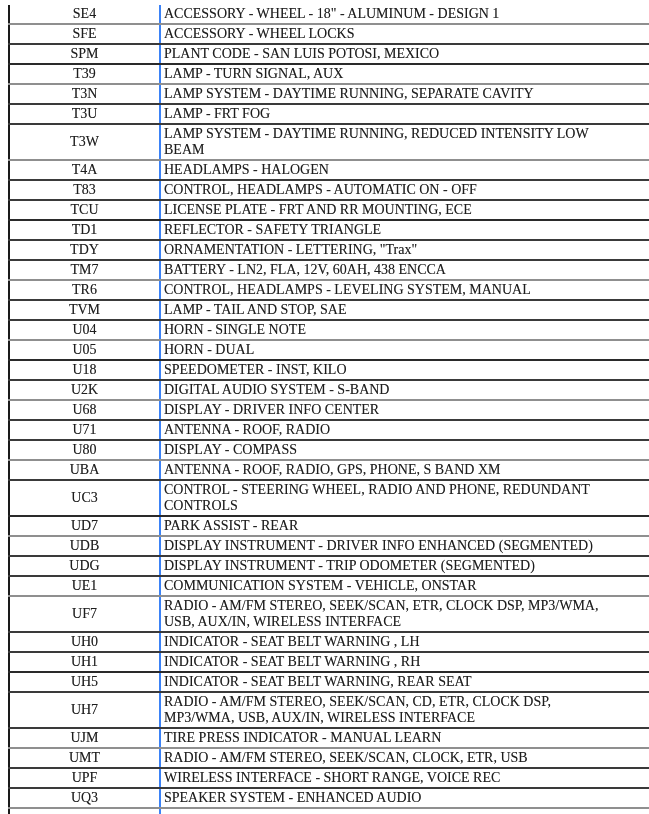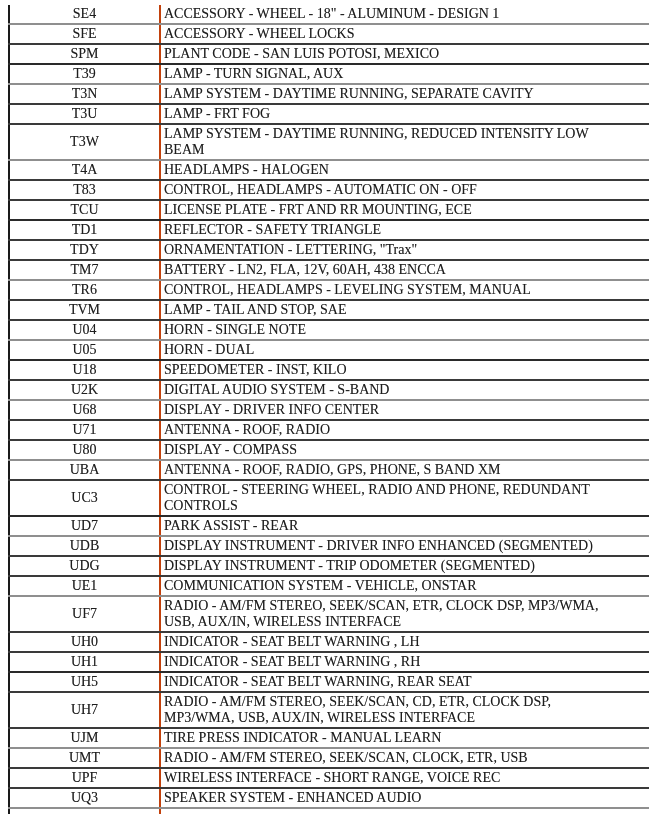--- a/index.html
+++ b/index.html
@@ -35,21 +35,21 @@
     vertical-align: middle;
     overflow: hidden;
     text-shadow: 0 0 0.5px rgba(40,40,40,0.45);
   }
   
   table.rpo tr:nth-child(3n+1) td { border-bottom-color: #8f8f8f; }
   table.rpo tr:nth-child(7n+3) td { border-bottom-color: #2a2a2a; }
   td.code-cell {
     width: 143px;
     text-align: center;
-    border-right: 2px solid #c2410c;
+    border-right: 2px solid #3b82f6;
   }
   td.desc-cell {
     width: 487px;
     text-align: left;
     white-space: pre-line;
   }
   tr.empty-row td {
     height: 9px;
     padding: 0;
     border-bottom-color: #6f6f6f;

